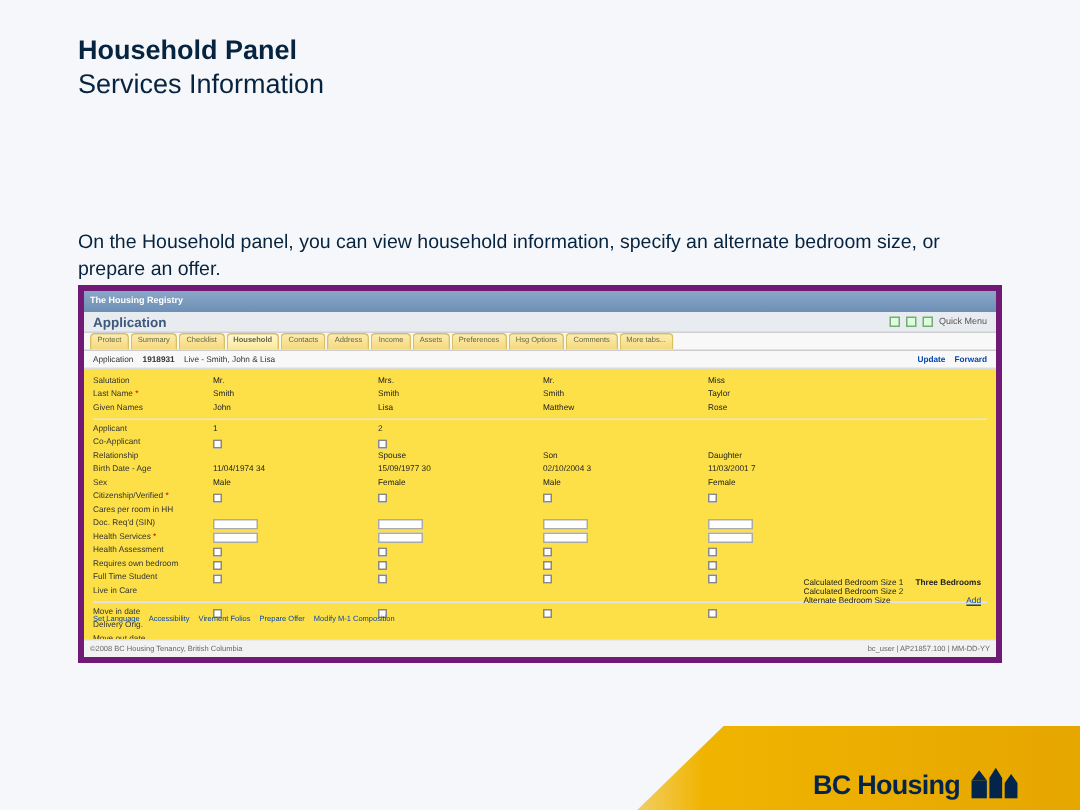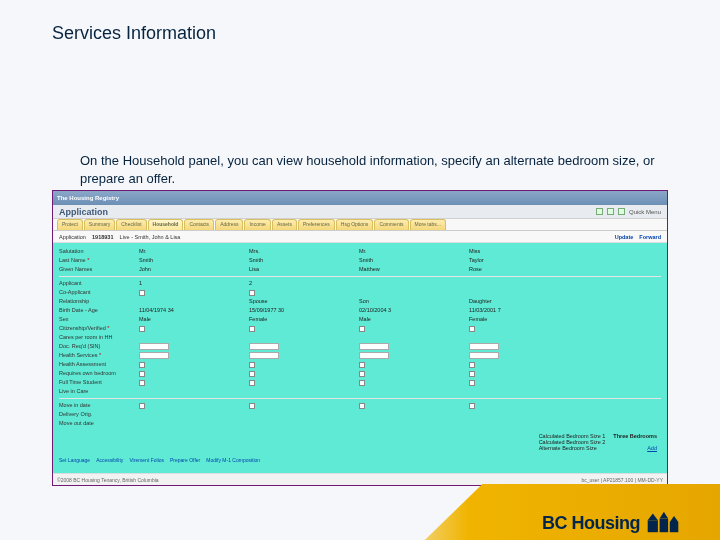--- a/index.html
+++ b/index.html
@@ -1,21 +1,21 @@
 <!DOCTYPE html>
 <html><head>
 <meta charset="utf-8">
 <style>
   * { box-sizing: border-box; margin: 0; padding: 0; }
   body { width: 720px; height: 540px; font-family: Verdana, Arial, sans-serif; background: #fff; position: relative; overflow: hidden; }
   .slide { width: 720px; height: 540px; position: relative; background: #f5f7fa; }
   .title { position: absolute; top: 22px; left: 52px; font-size: 18px; color: #06233f; font-weight: bold; line-height: 1.3; }
   .subtitle-line { font-weight: normal; }
-  .desc { position: absolute; top: 152px; left: 52px; right: 52px; font-size: 13px; color: #06233f; line-height: 1.35; margin-left: 28px; }
-  .app-ss { position: absolute; top: 190px; left: 52px; width: 616px; height: 296px; background: #5eead4; border: 1px solid #701a75; font-size: 6px; color: #222; }
+  .desc { position: absolute; top: 152px; left: 52px; right: 52px; font-size: 13px; color: #06233f; line-height: 1.35; }
+  .app-ss { position: absolute; top: 190px; left: 52px; width: 616px; height: 252px; background: #fde047; border: 4px solid #701a75; font-size: 6px; color: #222; }
   .app-header { height: 14px; background: linear-gradient(#8aa7c8, #6d8fb5); display: flex; align-items: center; padding: 0 4px; }
   .app-logo { color: #fff; font-size: 6px; font-weight: bold; }
   .app-title-row { height: 14px; background: #e8ebef; display: flex; align-items: center; justify-content: space-between; padding: 0 6px; border-bottom: 1px solid #d0d0d0; }
   .app-title { font-size: 9px; font-weight: bold; color: #3d5a7c; }
   .quick-menu { font-size: 6px; color: #555; display: flex; gap: 4px; align-items: center; }
   .qm-ico { width: 7px; height: 7px; border: 1px solid #7a7; background: #dfd; }
   .tabs { height: 12px; display: flex; gap: 1px; padding: 0 4px; background: #f8f8f8; border-bottom: 1px solid #ccc; overflow: hidden; }
   .tab { background: linear-gradient(#fdecb0,#f5d87a); border: 1px solid #d8c060; border-bottom:none; border-radius: 3px 3px 0 0; padding: 1px 4px; font-size: 5px; color: #664; white-space: nowrap; }
   .tab.active { background: linear-gradient(#fff6d0,#fce89a); font-weight: bold; }
   .toolbar-row { height: 12px; display: flex; align-items: center; justify-content: space-between; padding: 0 6px; background: #f8f8f8; border-bottom: 1px solid #ddd; }
@@ -45,20 +45,21 @@
   .house-ico { width: 34px; height: 24px; }
   .bg-watermark { position: absolute; right: 100px; top: 210px; width: 140px; height: 130px; background: #e8ebef; clip-path: polygon(10% 60%, 50% 15%, 90% 60%, 80% 60%, 80% 100%, 20% 100%, 20% 60%); opacity: 0.5; }
 </style>
 </head>
 <body>
 
 <div class="slide">
   <div class="bg-watermark"></div>
 
   <div class="title">
+    <div>Household Panel</div>
     <div class="subtitle-line">Services Information</div>
   </div>
 
   <div class="desc">On the Household panel, you can view household information, specify an alternate bedroom size, or prepare an offer.</div>
 
   <div class="app-ss">
     <div class="app-header">
       <span class="app-logo">The Housing Registry</span>
     </div>
     <div class="app-title-row">

